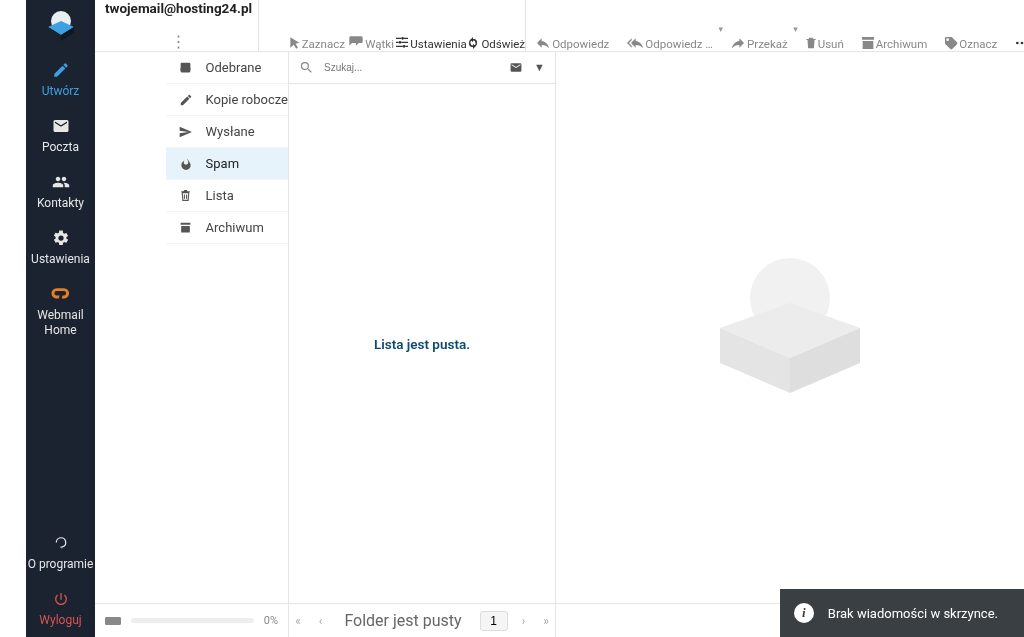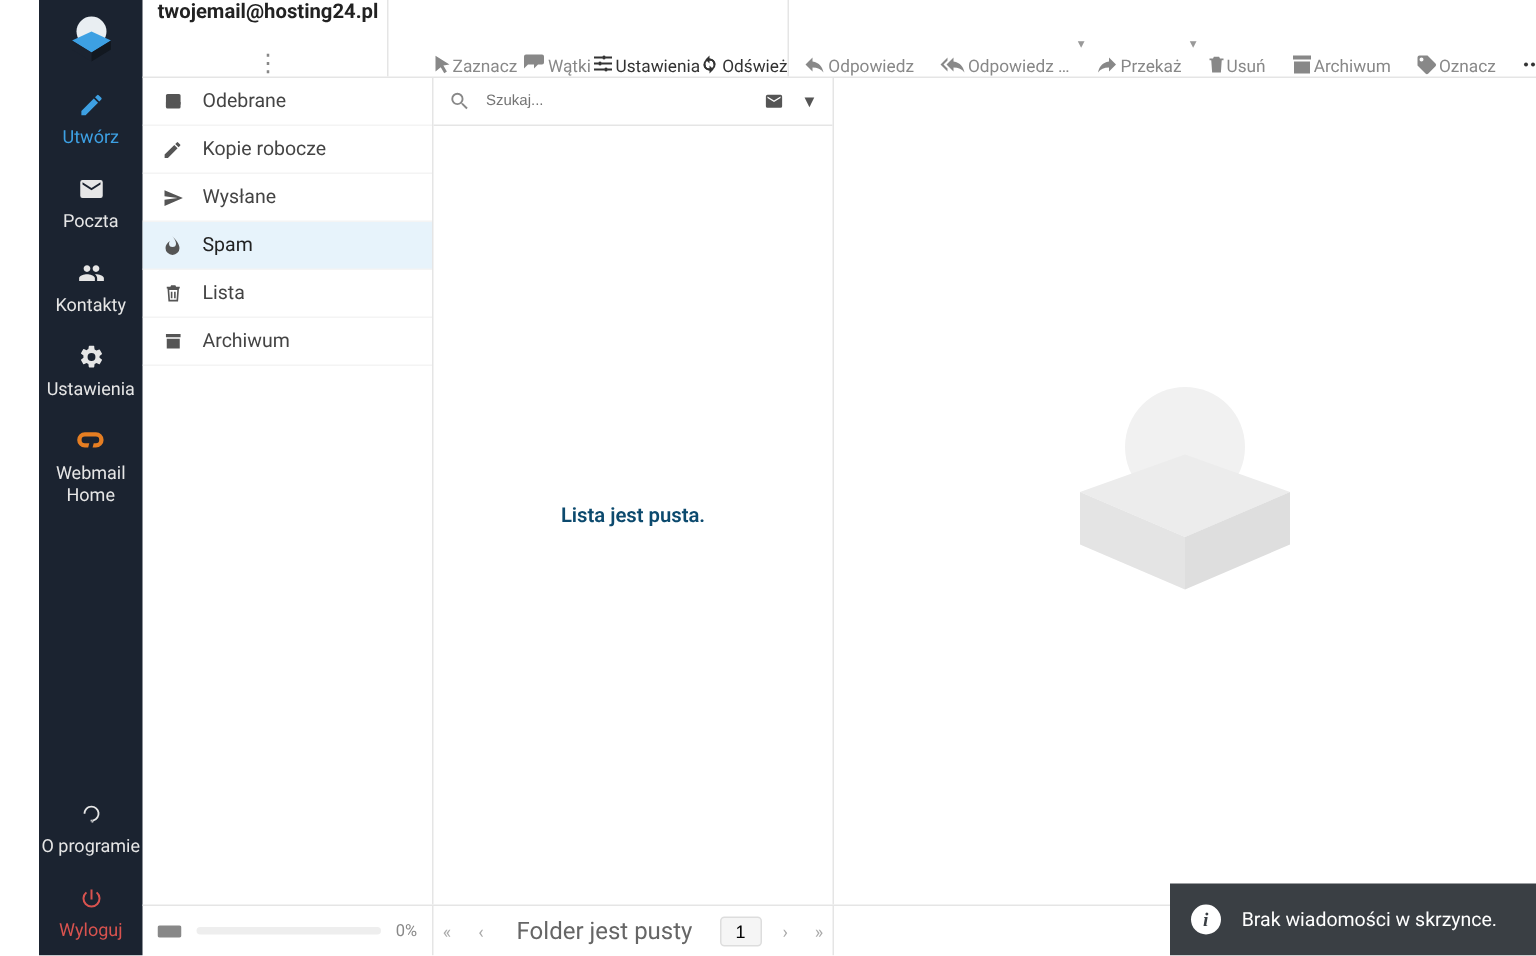--- a/index.html
+++ b/index.html
@@ -33,21 +33,21 @@
   .tbtn.wide { min-width:58px; }
   .tbtn .ico { height:22px; display:flex; align-items:flex-end; justify-content:center; }
   .tbtn .lbl { font-size:11.5px; margin-top:1px; white-space:nowrap; }
   .tbtn.dark { color:#333; }
   .tbtn.dark .lbl { color:#333; }
   .tbtn .caret { position:absolute; right:-2px; top:24px; font-size:9px; color:#999; }
 
   .content { flex:1; display:flex; min-height:0; }
 
   
-  .folders { width:194px; border-right:1px solid #e5e5e5; display:flex; flex-direction:column; min-height:0; }
+  .folders { width:194px; border-right:1px solid #e5e5e5; display:flex; flex-direction:column; min-height:0;align-items:flex-end; }
   .folders ul { list-style:none; flex:1; overflow:auto; }
   .folders li { display:flex; align-items:center; height:32px; padding-left:12px; gap:12px; border-bottom:1px solid #f4f4f4; cursor:pointer; color:#444; }
   .folders li.selected { background:#e7f3fb; color:#222; }
   .folders li .fico { width:16px; display:flex; justify-content:center; color:#555; }
 
   
   .msglist { width:267px; border-right:1px solid #e5e5e5; display:flex; flex-direction:column; min-height:0; }
   .searchbar { height:32px; border-bottom:1px solid #e5e5e5; display:flex; align-items:center; padding:0 10px; gap:10px; color:#888; }
   .searchbar input { border:none; outline:none; flex:1; font-size:10px; color:#555; background:transparent; }
   .empty { flex:1; display:flex; align-items:center; justify-content:center; color:#0c4a6e; font-weight:600; font-size:13.5px; }

